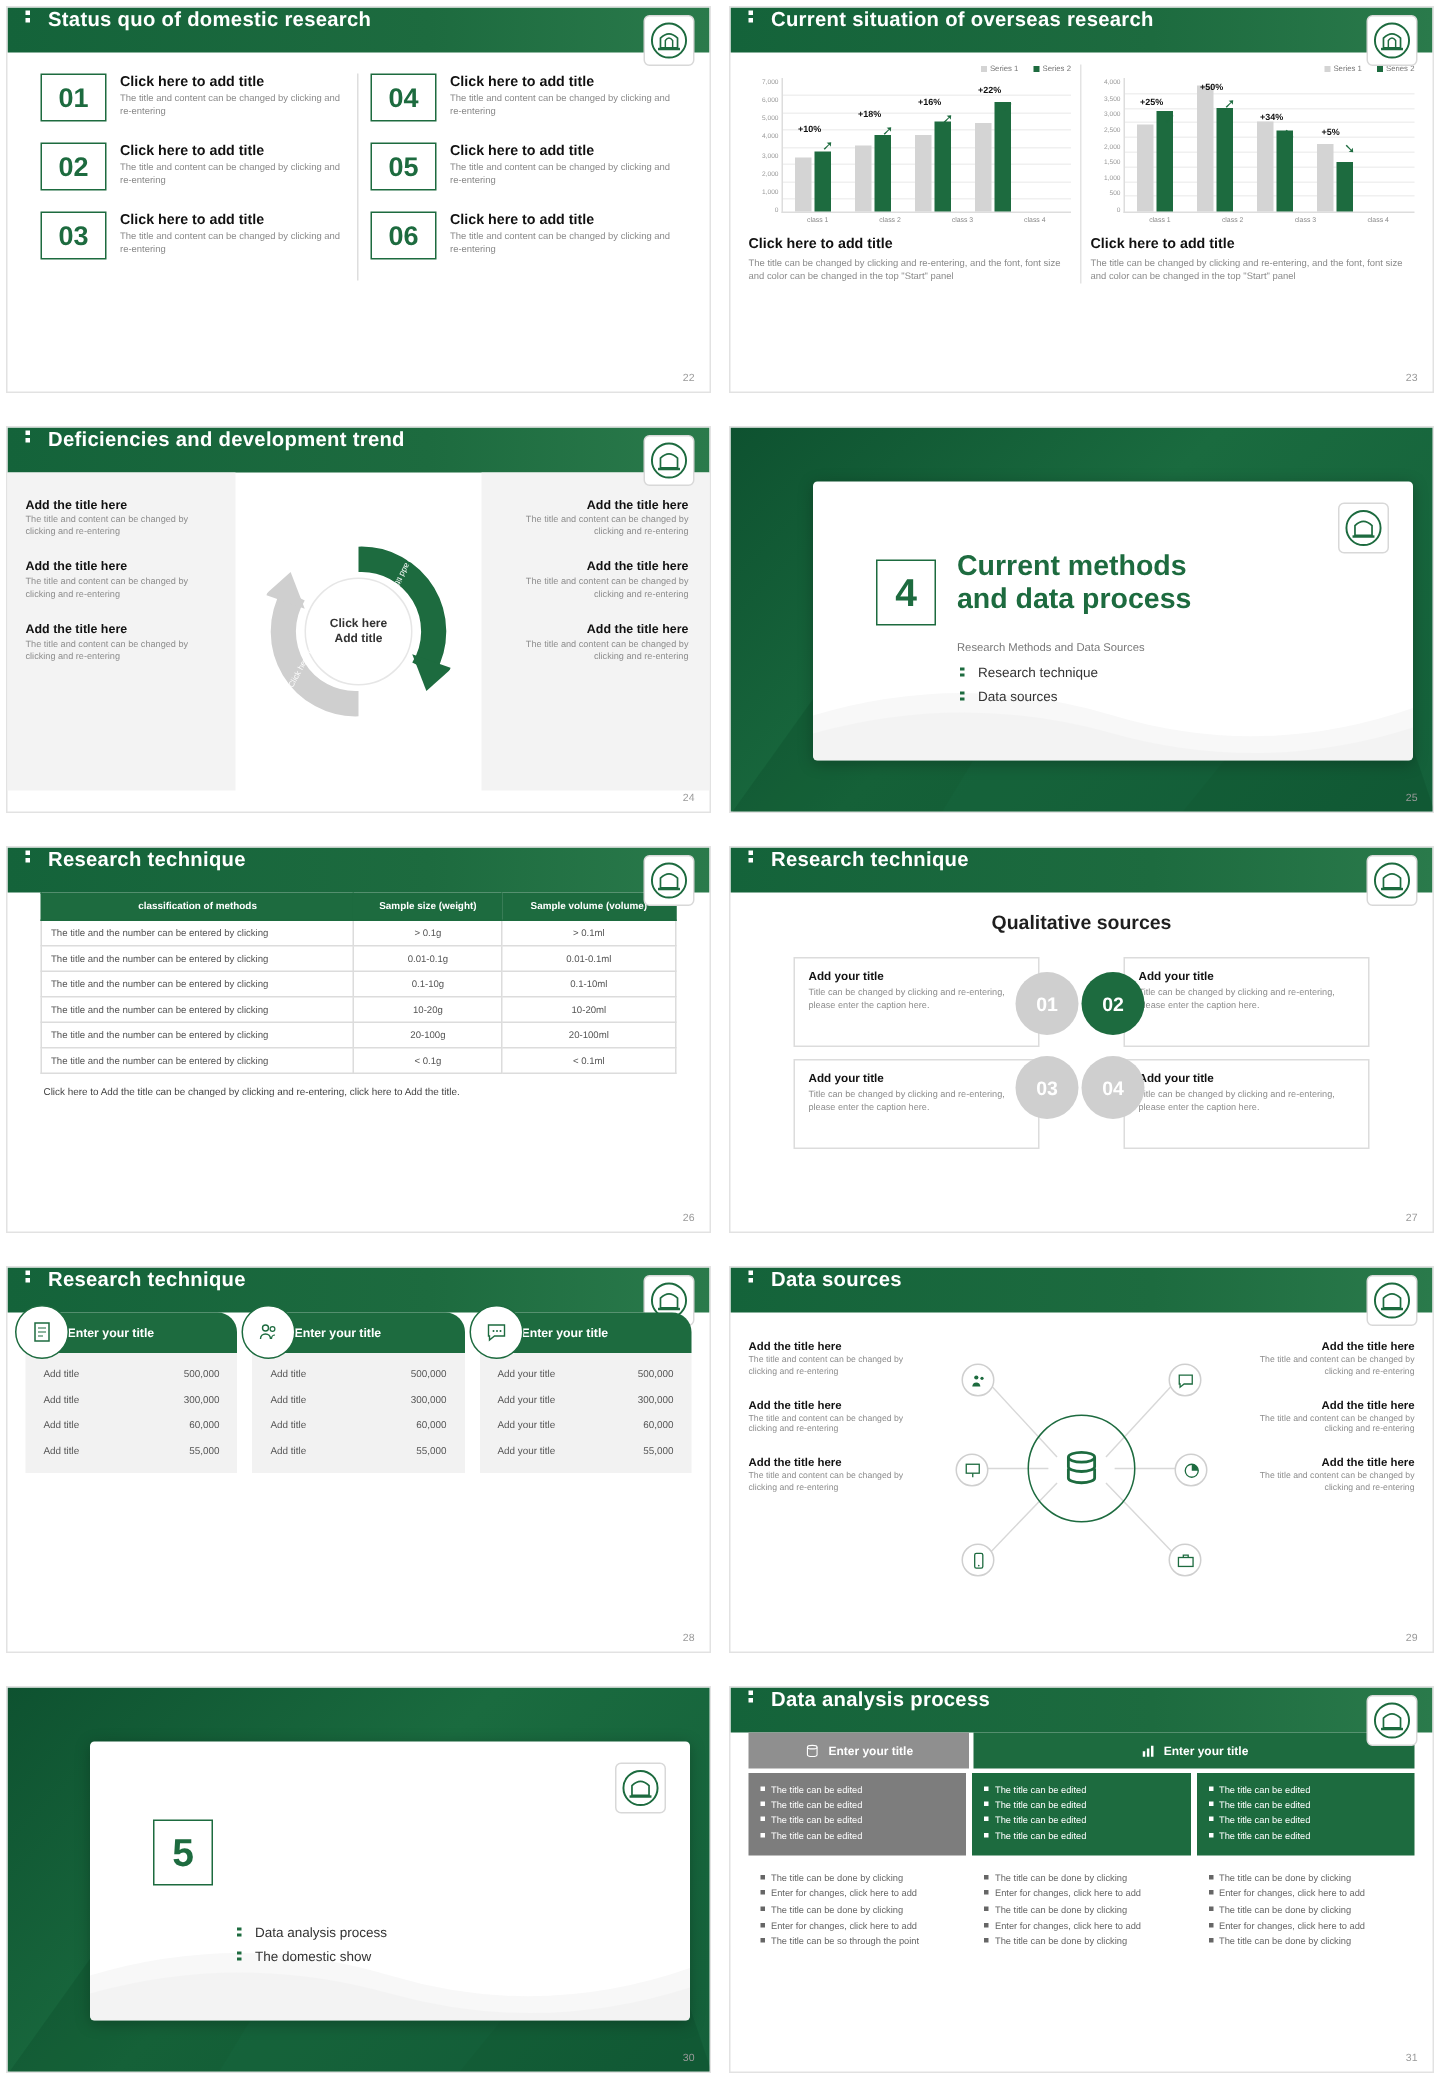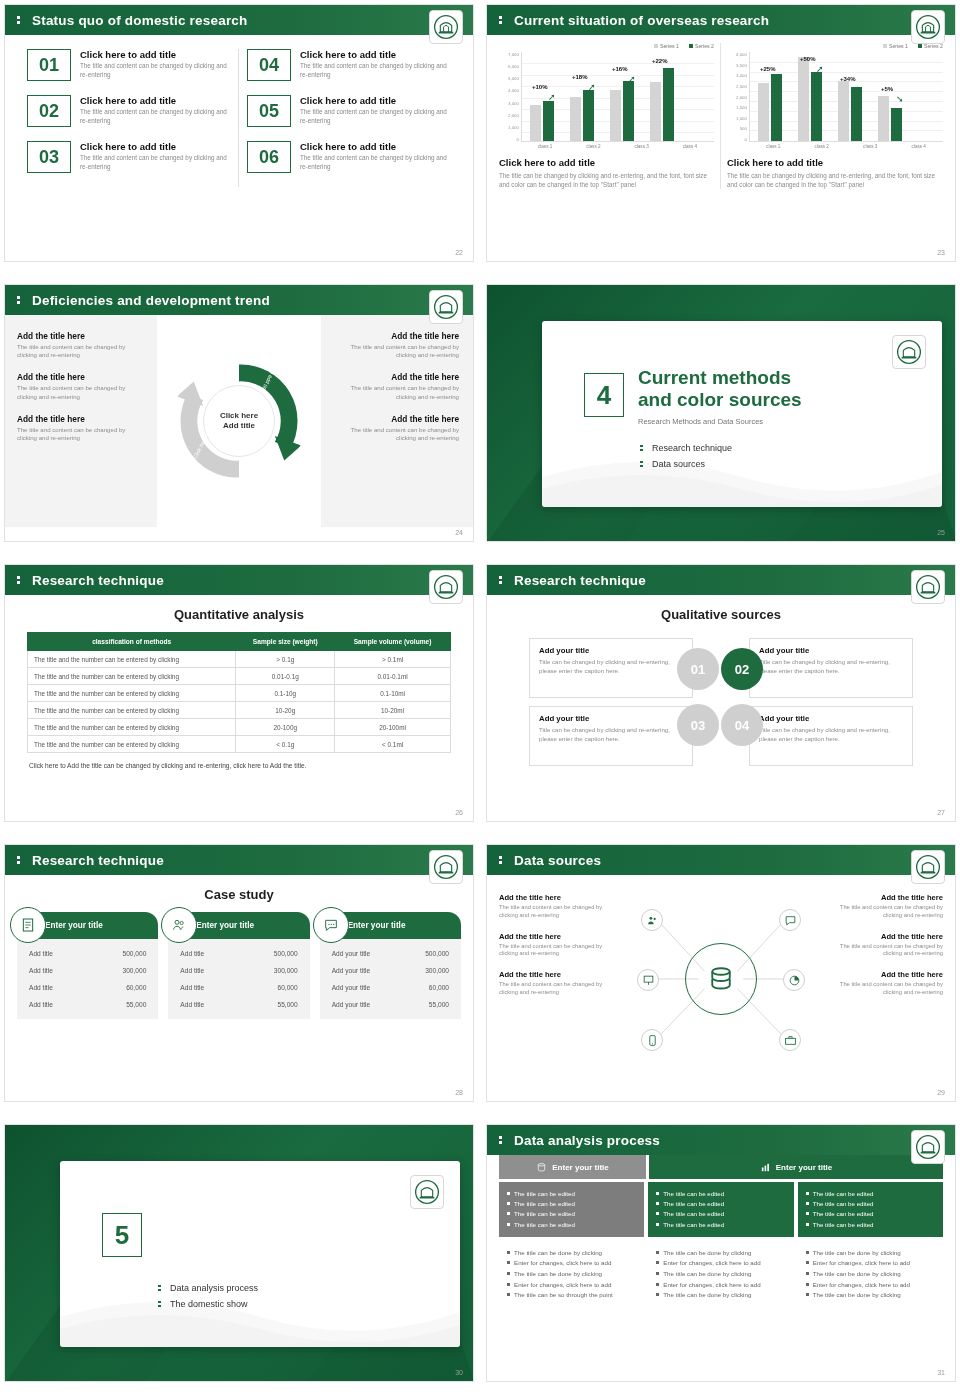--- a/index.html
+++ b/index.html
@@ -23,21 +23,21 @@
     height: 258px;
     background: #fff;
     border: 1px solid #e2e2e2;
     overflow: hidden;
   }
   
   .hdr {
     height: 30px;
     background: #1d6b3f;
     background: linear-gradient(90deg,#14633a 0%, #1d6b3f 60%, #2a7a4b 100%);
-    display: flex; align-items: center;
+    display: flex; align-items: flex-start;
     padding-left: 12px;
     color: #fff;
   }
   .hdr .dots {
     display: inline-block; width: 9px; margin-right: 6px;
   }
   .hdr .dots i {
     display: block; width: 3px; height: 3px; background: #fff; margin: 2px 0;
   }
   .hdr h2 {
@@ -133,21 +133,21 @@
     overflow: hidden;
   }
   .seccard .wave { position: absolute; left: 0; bottom: 0; width: 100%; height: 80px; opacity: .5;}
   .secnum {
     position: absolute; left: 42px; top: 52px;
     width: 40px; height: 44px; border: 1.6px solid #1d6b3f; color: #1d6b3f;
     font-size: 26px; font-weight: bold; display: flex; align-items: center; justify-content: center;
   }
   .sectxt { position: absolute; left: 96px; top: 46px; }
   .sectxt h1 { margin: 0; font-size: 19px; line-height: 1.15; color: #1d6b3f; font-weight: bold; }
-  .sectxt .sub { margin-top: 6px; font-size: 7.5px; color: #777; }
+  .sectxt .sub { margin-top: 16px; font-size: 7.5px; color: #777; }
   .secbul { position: absolute; left: 98px; top: 122px; font-size: 9px; color: #333; }
   .secbul div { margin-bottom: 6px; display: flex; align-items: center; gap: 5px;}
   .bdot { display: inline-block; width: 7px; }
   .bdot i { display: block; width: 2.5px; height: 2.5px; background: #1d6b3f; margin: 1.5px 0; }
   .sec .logo { top: 42px; right: 76px; }
 
   
   table.qt { width: 424px; margin: 0 auto; border-collapse: collapse; font-size: 6.4px; }
   table.qt th {
     background: #1d6b3f; color: #fff; font-size: 6.6px; font-weight: bold;
@@ -535,21 +535,21 @@
         <polygon points="300,258 420,110 470,258" fill="#0a4527"></polygon>
       </svg>
       <div class="seccard">
         <svg class="wave" viewBox="0 0 400 80" preserveAspectRatio="none">
           <path d="M0 50 Q100 20 200 50 T400 45 L400 80 L0 80 Z" fill="#f1f1f1"></path>
           <path d="M0 62 Q100 34 200 62 T400 58 L400 80 L0 80 Z" fill="#e8e8e8"></path>
         </svg>
         <div class="secnum">4</div>
         <div class="sectxt">
           <h1><span>Current methods</span><br>
-              <span>and color sources</span></h1>
+              <span>and data process</span></h1>
           <div class="sub">Research Methods and Data Sources</div>
         </div>
         <div class="secbul">
           <div>
             <span class="bdot">
                 <i></i>
                 <i></i>
               </span>
             <span>Research technique</span>
           </div>
@@ -581,21 +581,20 @@
         </span>
       <h2>Research technique</h2>
     </div>
     <div class="logo">
       <svg viewBox="0 0 32 32">
         <circle cx="16" cy="16" r="14" fill="none" stroke="#1d6b3f" stroke-width="1.6"></circle>
         <path d="M9 22 L9 14 Q16 7 23 14 L23 22 Z" fill="none" stroke="#1d6b3f" stroke-width="1.4"></path>
         <rect x="7" y="22" width="18" height="2" fill="#1d6b3f"></rect>
       </svg>
     </div>
-    <div class="ctitle">Quantitative analysis</div>
 
     <table class="qt">
       <thead>
         <tr>
           <th>classification of methods</th>
           <th>Sample size (weight)</th>
           <th>Sample volume (volume)</th>
         </tr>
       </thead>
       <tbody>
@@ -686,21 +685,20 @@
         </span>
       <h2>Research technique</h2>
     </div>
     <div class="logo">
       <svg viewBox="0 0 32 32">
         <circle cx="16" cy="16" r="14" fill="none" stroke="#1d6b3f" stroke-width="1.6"></circle>
         <path d="M9 22 L9 14 Q16 7 23 14 L23 22 Z" fill="none" stroke="#1d6b3f" stroke-width="1.4"></path>
         <rect x="7" y="22" width="18" height="2" fill="#1d6b3f"></rect>
       </svg>
     </div>
-    <div class="ctitle">Case study</div>
 
     <div class="cases">
       <div class="case">
         <div class="casehdr">
           <span class="cicon">
             <svg viewBox="0 0 24 24" width="16" height="16">
                 <rect x="5" y="3" width="14" height="18" fill="none" stroke="#1d6b3f" stroke-width="1.5"></rect>
                 <line x1="8" y1="8" x2="16" y2="8" stroke="#1d6b3f" stroke-width="1.2"></line>
                 <line x1="8" y1="12" x2="16" y2="12" stroke="#1d6b3f" stroke-width="1.2"></line>
                 <line x1="8" y1="16" x2="13" y2="16" stroke="#1d6b3f" stroke-width="1.2"></line>

